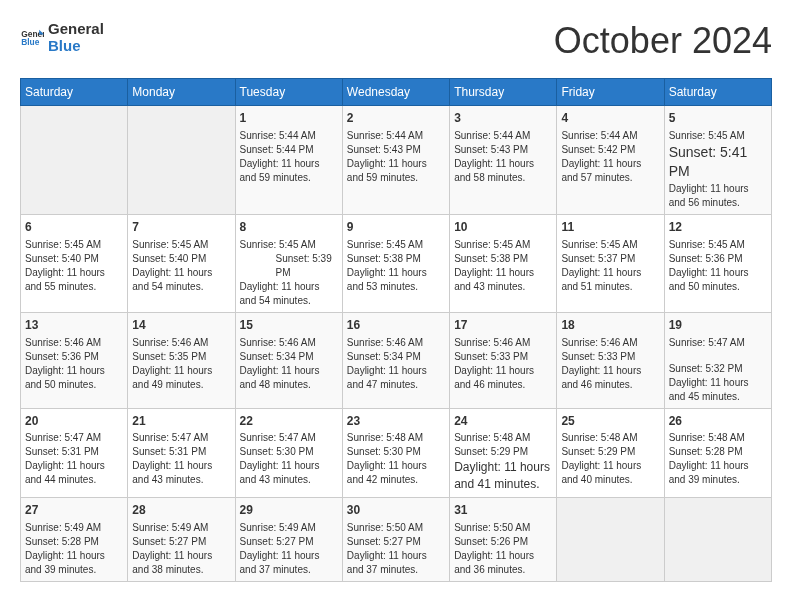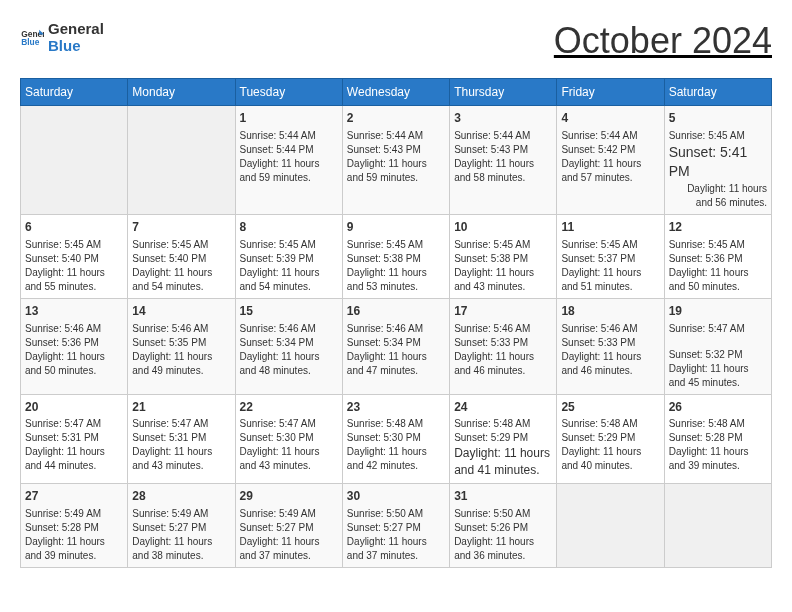--- a/index.html
+++ b/index.html
@@ -19,21 +19,20 @@
     .logo {
       display: flex;
       align-items: center;
       gap: 4px;
     }
     .logo-icon {
       width: 24px;
       height: 24px;
     }
     .title-block {
-      text-decoration: underline;
     }
     .month-title {
       font-size: 36px;
       font-weight: normal;
       color: #333;
     }
     .location {
       font-size: 14px;
       color: #555;
     }
@@ -136,40 +135,40 @@
         <td>
           <span class="day-num">4</span>
           <div style="font-size: 10px; line-height: 1.4;">Sunrise: 5:44 AM</div>
           <div style="font-size: 10px; line-height: 1.4;">Sunset: 5:42 PM</div>
           <div style="font-size: 10px; line-height: 1.4;">Daylight: 11 hours and 57 minutes.</div>
         </td>
         <td>
           <span class="day-num">5</span>
           <div style="font-size: 10px; line-height: 1.4;">Sunrise: 5:45 AM</div>
           <div style="font-size: 14px; line-height: 1.4;">Sunset: 5:41 PM</div>
-          <div style="font-size: 10px; line-height: 1.4; text-align: right;">Daylight: 11 hours and 56 minutes.</div>
+          <div style="font-size: 10px; line-height: 1.4;">Daylight: 11 hours and 56 minutes.</div>
         </td>
       </tr>
       <tr>
         <td>
           <span class="day-num">6</span>
           <div style="font-size: 10px; line-height: 1.4;">Sunrise: 5:45 AM</div>
           <div style="font-size: 10px; line-height: 1.4;">Sunset: 5:40 PM</div>
           <div style="font-size: 10px; line-height: 1.4;">Daylight: 11 hours and 55 minutes.</div>
         </td>
         <td>
           <span class="day-num">7</span>
           <div style="font-size: 10px; line-height: 1.4;">Sunrise: 5:45 AM</div>
           <div style="font-size: 10px; line-height: 1.4;">Sunset: 5:40 PM</div>
           <div style="font-size: 10px; line-height: 1.4;">Daylight: 11 hours and 54 minutes.</div>
         </td>
         <td>
           <span class="day-num">8</span>
           <div style="font-size: 10px; line-height: 1.4;">Sunrise: 5:45 AM</div>
-          <div style="font-size: 10px; line-height: 1.4;">Sunset: 5:39 PM</div>
+          <div style="font-size: 10px; line-height: 1.4; margin-left: 36px;">Sunset: 5:39 PM</div>
           <div style="font-size: 10px; line-height: 1.4;">Daylight: 11 hours and 54 minutes.</div>
         </td>
         <td>
           <span class="day-num">9</span>
           <div style="font-size: 10px; line-height: 1.4;">Sunrise: 5:45 AM</div>
           <div style="font-size: 10px; line-height: 1.4;">Sunset: 5:38 PM</div>
           <div style="font-size: 10px; line-height: 1.4;">Daylight: 11 hours and 53 minutes.</div>
         </td>
         <td>
           <span class="day-num">10</span>

